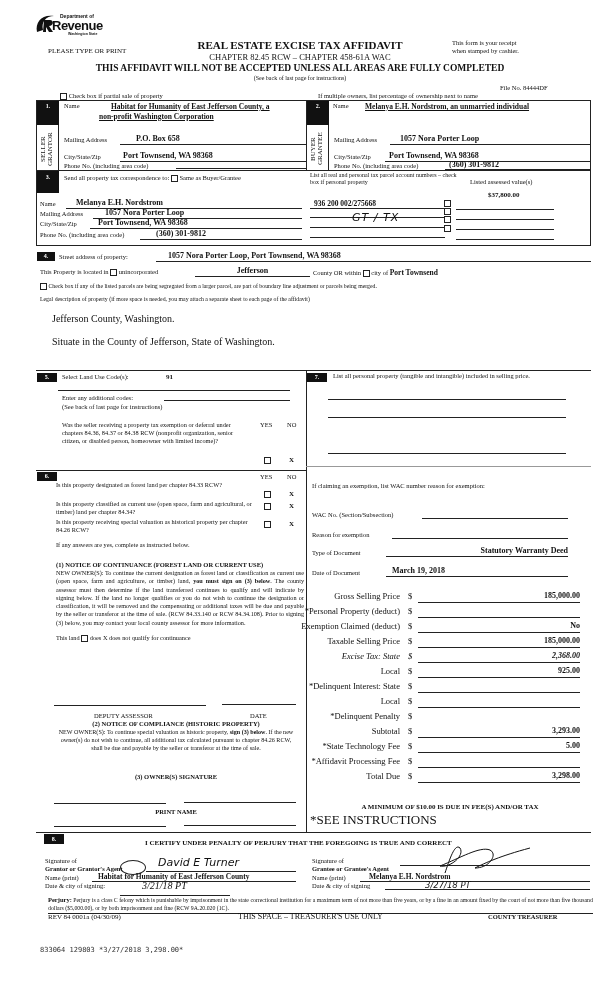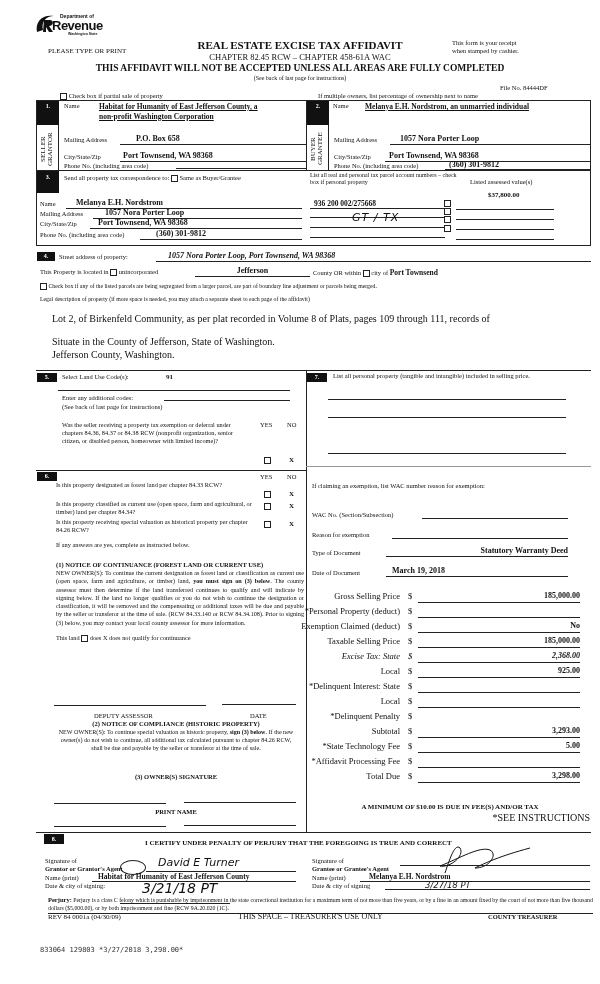--- a/index.html
+++ b/index.html
@@ -49,21 +49,21 @@
 <div class="abs" style="left:318px;top:92px;font-size:6.5px;">If multiple owners, list percentage of ownership next to name</div>
 
 <div class="abs box" style="left:36px;top:100px;width:555px;height:146px;"></div>
 <div class="abs" style="left:306px;top:100px;width:1px;height:70px;background:#222;"></div>
 <div class="abs" style="left:36px;top:170px;width:555px;height:1px;background:#222;"></div>
 
 <div class="abs badge" style="left:37px;top:101px;width:22px;height:69px;padding-top:2px;"><span>1.</span></div>
 <div class="abs" style="left:37px;top:125px;width:22px;height:45px;background:#fff;border-right:1px solid #222;"></div>
 <div class="abs vlabel" style="left:40px;top:128px;height:42px;width:18px;"><span>SELLER</span><br><span>GRANTOR</span></div>
 <div class="abs" style="left:64px;top:102px;font-size:6.5px;">Name</div>
-<div class="abs b u" style="left:99px;top:102px;font-size:7.5px;">Habitat for Humanity of East Jefferson County, a</div>
+<div class="abs b u" style="left:111px;top:102px;font-size:7.5px;">Habitat for Humanity of East Jefferson County, a</div>
 <div class="abs b u" style="left:99px;top:112px;font-size:7.5px;text-decoration:underline;">non-profit Washington Corporation</div>
 <div class="abs" style="left:64px;top:136px;font-size:6.5px;">Mailing Address</div>
 <div class="abs ln val" style="left:120px;top:134px;width:186px;height:11px;padding-left:16px;">P.O. Box 658</div>
 <div class="abs" style="left:64px;top:153px;font-size:6.5px;">City/State/Zip</div>
 <div class="abs ln val" style="left:120px;top:151px;width:186px;height:11px;padding-left:3px;">Port Townsend, WA 98368</div>
 <div class="abs" style="left:64px;top:162px;font-size:6.5px;">Phone No. (including area code)</div>
 <div class="abs ln val" style="left:176px;top:160px;width:130px;height:9px;"></div>
 
 <div class="abs badge" style="left:307px;top:101px;width:22px;height:69px;padding-top:2px;"><span>2.</span></div>
 <div class="abs" style="left:307px;top:125px;width:22px;height:45px;background:#fff;border-right:1px solid #222;"></div>
@@ -109,21 +109,21 @@
 <div class="abs ln" style="left:456px;top:229px;width:98px;height:1px;"></div>
 
 <div class="abs ln" style="left:310px;top:228px;width:135px;height:10px;"></div>
 <span class="abs cb" style="left:444px;top:225px;"></span>
 <div class="abs ln" style="left:456px;top:239px;width:98px;height:1px;"></div>
 
 <div class="abs hw" style="left:352px;top:211px;font-size:11px;letter-spacing:1px;">GT / TX</div>
 
 <div class="abs badge" style="left:37px;top:252px;width:18px;height:9px;line-height:9px;"><span>4.</span></div>
 <div class="abs" style="left:59px;top:253px;font-size:6.5px;">Street address of property:</div>
-<div class="abs ln val" style="left:156px;top:251px;width:435px;height:11px;padding-left:12px;font-style:italic;">1057 Nora Porter Loop, Port Townsend, WA  98368</div>
+<div class="abs ln val" style="left:156px;top:251px;width:435px;height:11px;padding-left:12px;">1057 Nora Porter Loop, Port Townsend, WA  98368</div>
 
 <div class="abs" style="left:40px;top:268px;font-size:6.5px;white-space:nowrap;">
   <span>This Property is located in</span>
   <span class="cb"></span>
   <span>unincorporated</span>
 </div>
 <div class="abs ln val" style="left:195px;top:266px;width:115px;height:11px;text-align:center;">Jefferson</div>
 <div class="abs" style="left:313px;top:268px;font-size:6.5px;white-space:nowrap;">
   <span>County OR  within</span>
   <span class="cb"></span>
@@ -131,23 +131,22 @@
   <span class="b" style="font-size:7.5px;">Port Townsend</span>
 </div>
 
 <div class="abs" style="left:40px;top:283px;font-size:5.8px;white-space:nowrap;">
   <span class="cb"></span>
   <span>Check box if any of the listed parcels are being segregated from a larger parcel, are part of boundary line adjustment or parcels being merged.</span>
 </div>
 <div class="abs" style="left:40px;top:296px;font-size:5.8px;white-space:nowrap;">Legal description of property (if more space is needed, you may attach a separate sheet to each page of the affidavit)</div>
 
 <div class="abs" style="left:52px;top:312px;width:520px;font-size:10px;line-height:13px;">
-  <div>Lot 2, of Birkenfeld Community, as per plat recorded in Volume 8 of Plats, pages 109 through 111, records of</div>
+  <div>Jefferson County, Washington.</div>
   <div style="margin-top:10px;">Situate in the County of Jefferson, State of Washington.</div>
-  <div>Jefferson County, Washington.</div>
 </div>
 
 <div class="abs" style="left:36px;top:370px;width:555px;height:1px;background:#222;"></div>
 <div class="abs" style="left:306px;top:370px;width:1px;height:462px;background:#222;"></div>
 <div class="abs" style="left:36px;top:470px;width:270px;height:1px;background:#222;"></div>
 <div class="abs" style="left:306px;top:466px;width:285px;height:1px;background:#999;"></div>
 
 <div class="abs badge" style="left:37px;top:373px;width:20px;height:9px;line-height:9px;"><span>5.</span></div>
 <div class="abs" style="left:62px;top:373px;font-size:6.5px;">Select Land Use Code(s):</div>
 <div class="abs val" style="left:166px;top:373px;font-size:7px;">91</div>
@@ -280,36 +279,36 @@
   <span class="dol">$</span>
   <span class="amt"></span>
 </div>
 <div class="money-row" style="top:771px;">
   <span class="lbl">Total Due</span>
   <span class="dol">$</span>
   <span class="amt">3,298.00</span>
 </div>
 
 <div class="abs b" style="left:310px;top:803px;width:280px;text-align:center;font-size:7px;">A MINIMUM OF $10.00 IS DUE IN FEE(S) AND/OR TAX</div>
-<div class="abs" style="left:310px;top:812px;width:280px;text-align:right;font-size:10px;">*SEE INSTRUCTIONS</div>
+<div class="abs" style="left:310px;top:812px;width:280px;text-align:left;font-size:13px;">*SEE INSTRUCTIONS</div>
 
 <div class="abs" style="left:36px;top:832px;width:555px;height:1px;background:#222;"></div>
 <div class="abs badge" style="left:44px;top:834px;width:20px;height:10px;line-height:10px;"><span>8.</span></div>
 <div class="abs b" style="left:145px;top:839px;font-size:7px;white-space:nowrap;">I CERTIFY UNDER PENALTY OF PERJURY THAT THE FOREGOING IS TRUE AND CORRECT</div>
 
 <div class="abs" style="left:45px;top:857px;font-size:6.5px;line-height:7.5px;">
   <div>Signature of</div>
   <div class="b">Grantor or Grantor's Agent</div>
 </div>
 <div class="abs" style="left:120px;top:860px;width:26px;height:15px;border:1px solid #222;border-radius:50%;"></div>
 <div class="abs ln hw" style="left:146px;top:856px;width:150px;height:16px;font-size:11px;padding-left:12px;">David E Turner</div>
 <div class="abs" style="left:45px;top:874px;font-size:6.5px;">Name (print)</div>
 <div class="abs ln val" style="left:92px;top:872px;width:204px;height:10px;padding-left:6px;font-size:7.5px;">Habitat for Humanity of East Jefferson County</div>
 <div class="abs" style="left:45px;top:882px;font-size:6.5px;">Date &amp; city of signing:</div>
-<div class="abs ln hw" style="left:120px;top:880px;width:110px;height:24px;padding-left:22px;font-size:14px;">3/21/18   PT</div>
+<div class="abs ln hw" style="left:120px;top:880px;width:110px;height:16px;padding-left:22px;font-size:10px;font-family:Liberation Serif, serif;">3/21/18   PT</div>
 
 <div class="abs" style="left:312px;top:857px;font-size:6.5px;line-height:7.5px;">
   <div>Signature of</div>
   <div class="b">Grantee or Grantee's Agent</div>
 </div>
 <div class="abs" style="left:400px;top:844px;width:190px;height:22px;border-bottom:1px solid #222;">
   <svg width="120" height="40" viewBox="0 0 120 40" style="position:absolute;left:20px;top:-6px;">
     <path d="M25 35 C30 20, 35 5, 40 10 C45 18, 30 30, 20 28 C40 20, 60 8, 70 12 C78 16, 70 30, 55 30 C65 25, 80 18, 110 10" stroke="#111" stroke-width="1" fill="none"></path>
   </svg>
 </div>

